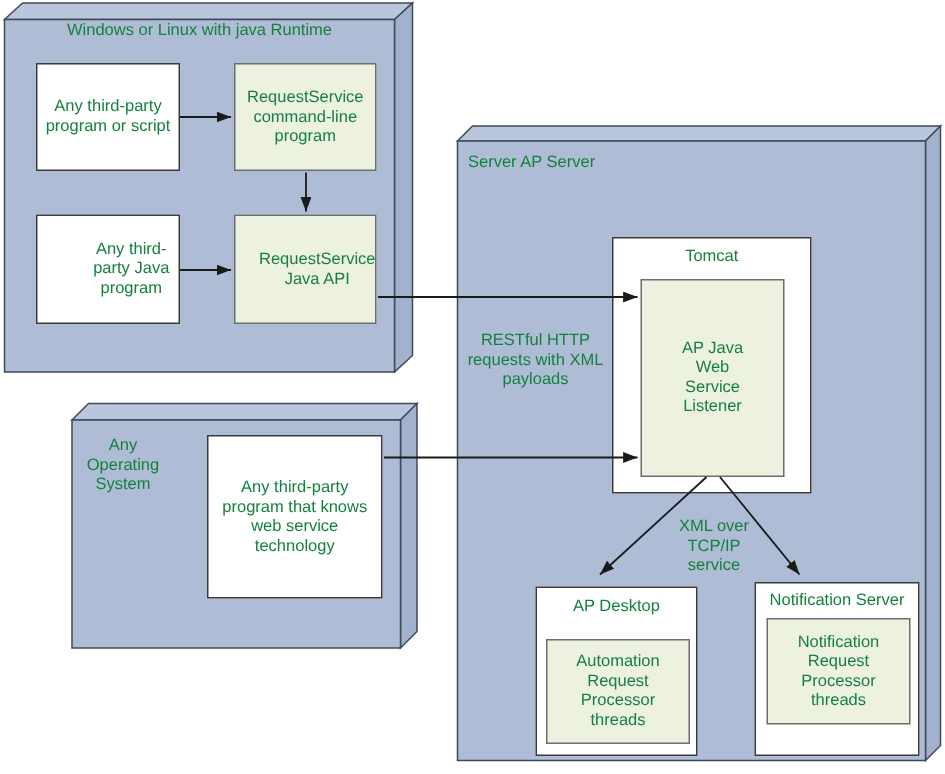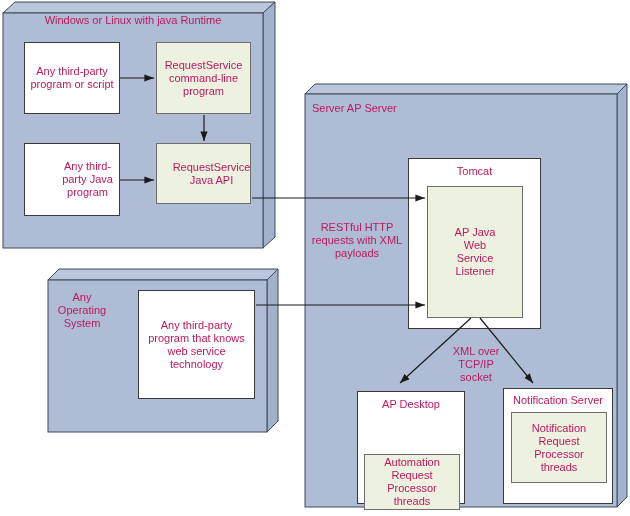--- a/index.html
+++ b/index.html
@@ -1,18 +1,18 @@
 <!DOCTYPE html>
 <html><head>
 <meta charset="utf-8">
 <style>
   html,body{margin:0;padding:0;background:#ffffff;}
   #canvas{
     position:relative;width:630px;height:516px;background:#ffffff;overflow:hidden;
-    font-family:"Liberation Sans", sans-serif;color:#be185d;
+    font-family:"Liberation Sans", sans-serif;color:#15803d;
   }
   svg{position:absolute;left:0;top:0;}
   #shapes{z-index:1;}
   #lines{z-index:3;pointer-events:none;}
   .layer{position:absolute;left:0;top:0;width:630px;height:516px;z-index:2;}
   .node{
     position:absolute;box-sizing:border-box;background:#ffffff;border:1px solid #3a3a3a;
     display:flex;align-items:center;justify-content:center;text-align:center;
     font-size:11px;line-height:13px;padding:2px 4px;
   }
@@ -65,46 +65,46 @@
   <div class="layer">
 
     <div class="container-title" style="left:3px;top:14px;width:260px;text-align:center;">Windows or Linux with java Runtime</div>
 
     <div class="node" style="left:24px;top:42px;width:96px;height:72px;">Any third-party program or script</div>
 
     <div class="node green" style="left:156px;top:42px;width:95px;height:72px;">RequestService command-line program</div>
 
     <div class="node" style="left:24px;top:143px;width:96px;height:73px;padding-left:35px;">Any third-party Java program</div>
 
-    <div class="node green" style="left:156px;top:143px;width:95px;height:61px;padding-left:20px;">RequestService Java API</div>
+    <div class="node green" style="left:156px;top:143px;width:95px;height:73px;padding-left:20px;">RequestService Java API</div>
 
     <div class="container-title" style="left:312px;top:102px;">Server AP Server</div>
 
     <div class="frame" style="left:408px;top:158px;width:133px;height:171px;">
       <div class="frame-title" style="top:6px;">Tomcat</div>
       <div class="inner" style="left:18px;top:27px;width:96px;height:132px;">AP Java Web Service Listener</div>
     </div>
 
     <div class="container-title wrap" style="left:52px;top:291px;width:60px;">Any Operating System</div>
 
     <div class="node" style="left:138px;top:290px;width:117px;height:109px;">Any third-party program that knows web service technology</div>
 
     <div class="frame" style="left:357px;top:391px;width:108px;height:113px;">
       <div class="frame-title" style="top:6px;">AP Desktop</div>
-      <div class="inner" style="left:6px;top:34px;width:96px;height:56px;margin-top:28px;">Automation Request Processor threads</div>
+      <div class="inner" style="left:6px;top:34px;width:96px;height:70px;">Automation Request Processor threads</div>
     </div>
 
     <div class="frame" style="left:503px;top:388px;width:110px;height:116px;">
       <div class="frame-title" style="top:5px;">Notification Server</div>
       <div class="inner" style="left:7px;top:23px;width:96px;height:71px;">Notification Request Processor threads</div>
     </div>
 
     <div class="edge-label" style="left:309px;top:221px;width:96px;">RESTful HTTP requests with XML payloads</div>
 
-    <div class="edge-label" style="left:448px;top:345px;width:56px;">XML over TCP/IP socket</div>
+    <div class="edge-label" style="left:448px;top:345px;width:56px;">XML over TCP/IP service</div>
 
   </div>
 
   <svg id="lines" width="630" height="516">
     <defs>
       <marker id="arrow" markerWidth="9" markerHeight="7" refX="8" refY="3" orient="auto">
         <path d="M0,0 L8,3 L0,6 Z" fill="#1a1a1a"></path>
       </marker>
     </defs>
     <g stroke="#1a1a1a" stroke-width="1.2" fill="none">

